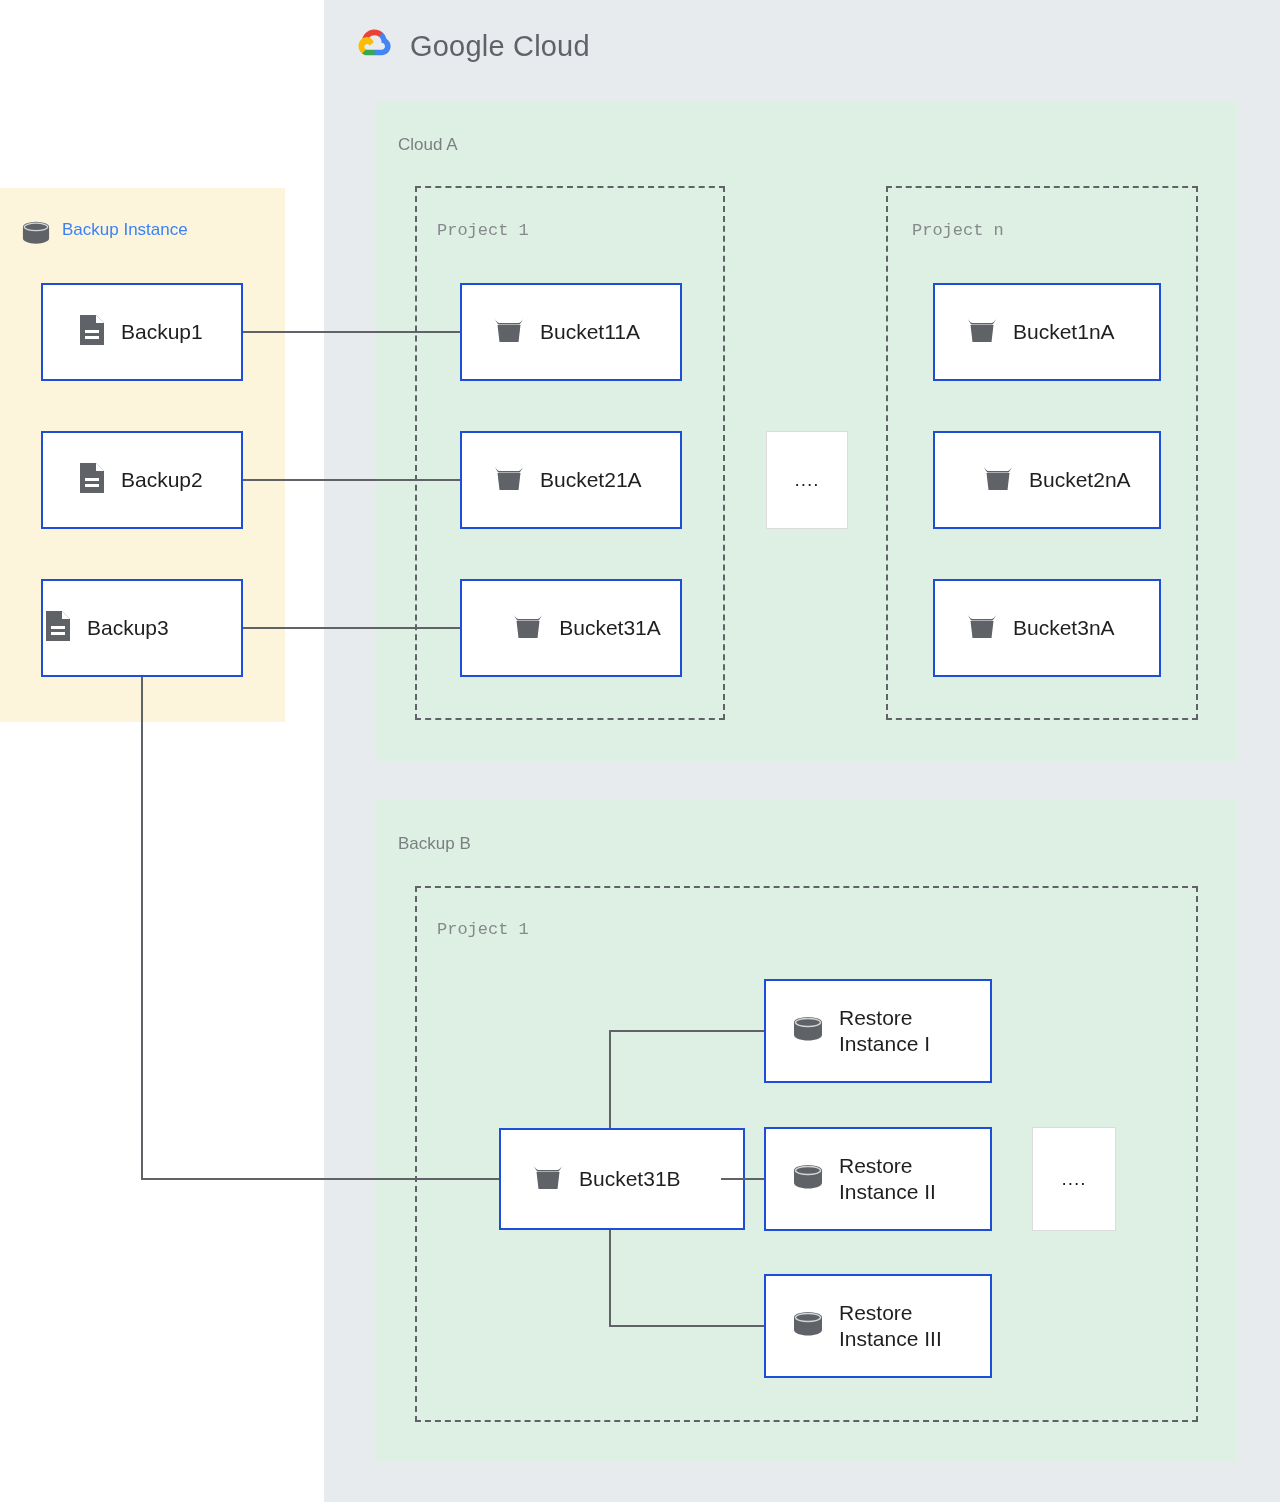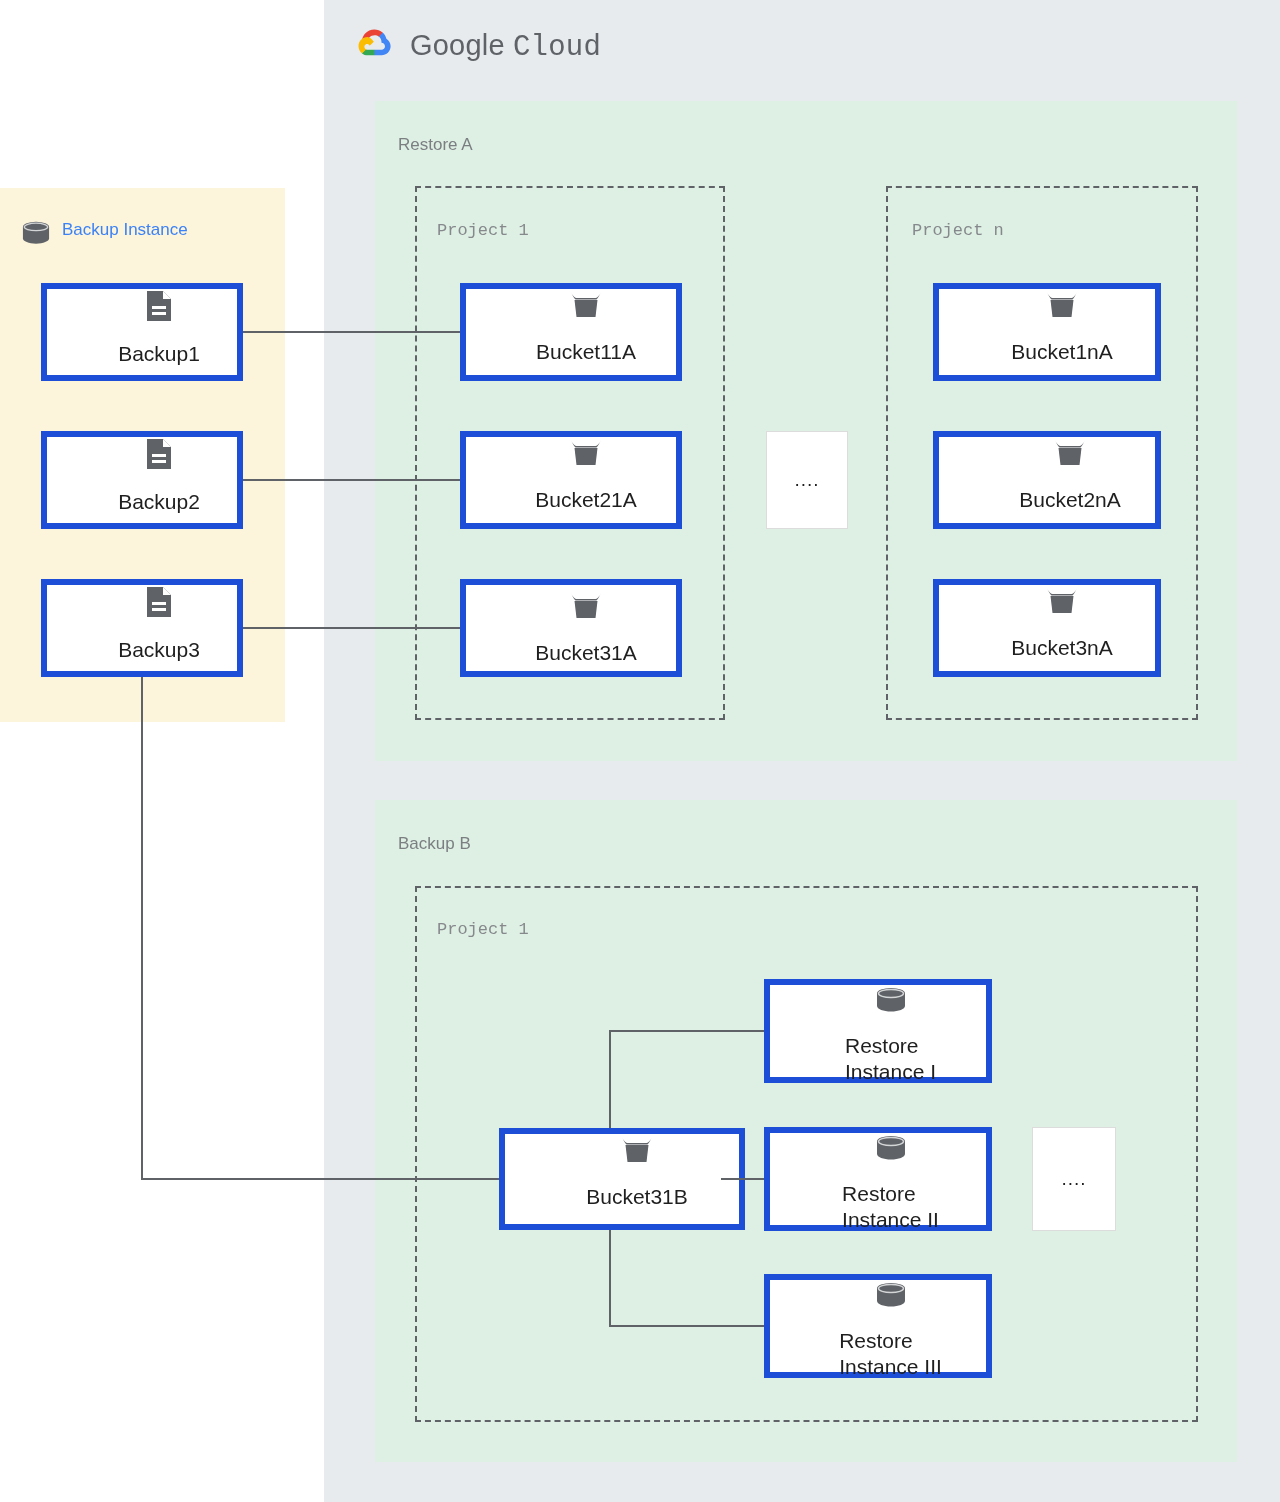--- a/index.html
+++ b/index.html
@@ -30,21 +30,21 @@
     align-items: center;
     gap: 14px;
   }
   .gcp-logo-text {
     font-size: 29px;
     color: #5f6368;
     letter-spacing: .2px;
     white-space: nowrap;
   }
   .gcp-logo-text .b { font-weight: 400; }
-  .gcp-logo-text .l { font-weight: 300; font-family: Liberation Mono, monospace; }
+  .gcp-logo-text .l { font-weight: 300; }
 
   .region {
     position: absolute;
     background: #deefe4;
   }
   .region-label {
     position: absolute;
     font-size: 17px;
     color: #7b7f82;
   }
@@ -71,26 +71,25 @@
     position: absolute;
     left: 62px; top: 220px;
     font-size: 17px;
     color: #3b82f6;
   }
 
   
   .card {
     position: absolute;
     background: #ffffff;
-    border: 6px solid #1d4ed8;
+    border: 2px solid #1d4ed8;
     box-sizing: border-box;
     display: flex;
     align-items: center;
     gap: 14px;
-    flex-direction: column;
   }
   .card-label {
     font-size: 21px;
     color: #1f1f1f;
     line-height: 1.22;
     white-space: pre-line;
   }
   .ellipsis-card {
     position: absolute;
     background: #ffffff;
@@ -129,21 +128,21 @@
         <path d="M15.5 29.3 L22.5 29.3 L22.5 23.7 L15.5 23.7 C15.0 23.7 14.5 23.6 14.1 23.4 L13.1 23.7 L10.3 26.5 L10.0 27.4 C11.6 28.6 13.5 29.3 15.5 29.3 Z" fill="#34a853"></path>
         <path d="M15.5 11.1 C10.5 11.1 6.5 15.2 6.5 20.2 C6.5 23.1 7.9 25.7 10.0 27.4 L14.1 23.4 C12.7 22.8 12.0 21.2 12.6 19.8 C13.2 18.4 14.8 17.7 16.2 18.3 C16.9 18.6 17.4 19.1 17.7 19.8 L21.8 15.7 C20.1 13.5 17.9 11.1 15.5 11.1 Z" fill="#fbbc04"></path>
       </svg>
     </span>
     <span class="gcp-logo-text">
       <span class="b">Google</span><span>&nbsp;</span><span class="l">Cloud</span>
     </span>
   </div>
 
   <div class="region" style="left:375px; top:101px; width:862px; height:660px;"></div>
-  <div class="region-label" style="left:398px; top:135px;">Restore A</div>
+  <div class="region-label" style="left:398px; top:135px;">Cloud A</div>
 
   <div class="project-box" style="left:415px; top:186px; width:310px; height:534px;"></div>
   <div class="project-label" style="left:437px; top:221px;">Project 1</div>
 
   <div class="project-box" style="left:886px; top:186px; width:312px; height:534px;"></div>
   <div class="project-label" style="left:912px; top:221px;">Project n</div>
 
   <div class="card" style="left:460px; top:283px; width:222px; height:98px; padding-left:30px;">
     <span class="icon">
       <svg width="34" height="32" viewBox="0 0 34 32">
@@ -287,21 +286,21 @@
       <svg width="30" height="34" viewBox="0 0 30 34">
         <path d="M3 2 L19 2 L27 10 L27 32 L3 32 Z" fill="#5f6368"></path>
         <path d="M19 2 L27 10 L19 10 Z" fill="#ffffff"></path>
         <rect x="8" y="17" width="14" height="3" fill="#ffffff"></rect>
         <rect x="8" y="23" width="14" height="3" fill="#ffffff"></rect>
       </svg>
     </span>
     <span class="card-label">Backup2</span>
   </div>
 
-  <div class="card" style="left:41px; top:579px; width:202px; height:98px; padding-left:34px;">
+  <div class="card" style="left:41px; top:579px; width:202px; height:98px; ">
     <span class="icon">
       <svg width="30" height="34" viewBox="0 0 30 34">
         <path d="M3 2 L19 2 L27 10 L27 32 L3 32 Z" fill="#5f6368"></path>
         <path d="M19 2 L27 10 L19 10 Z" fill="#ffffff"></path>
         <rect x="8" y="17" width="14" height="3" fill="#ffffff"></rect>
         <rect x="8" y="23" width="14" height="3" fill="#ffffff"></rect>
       </svg>
     </span>
     <span class="card-label">Backup3</span>
   </div>

